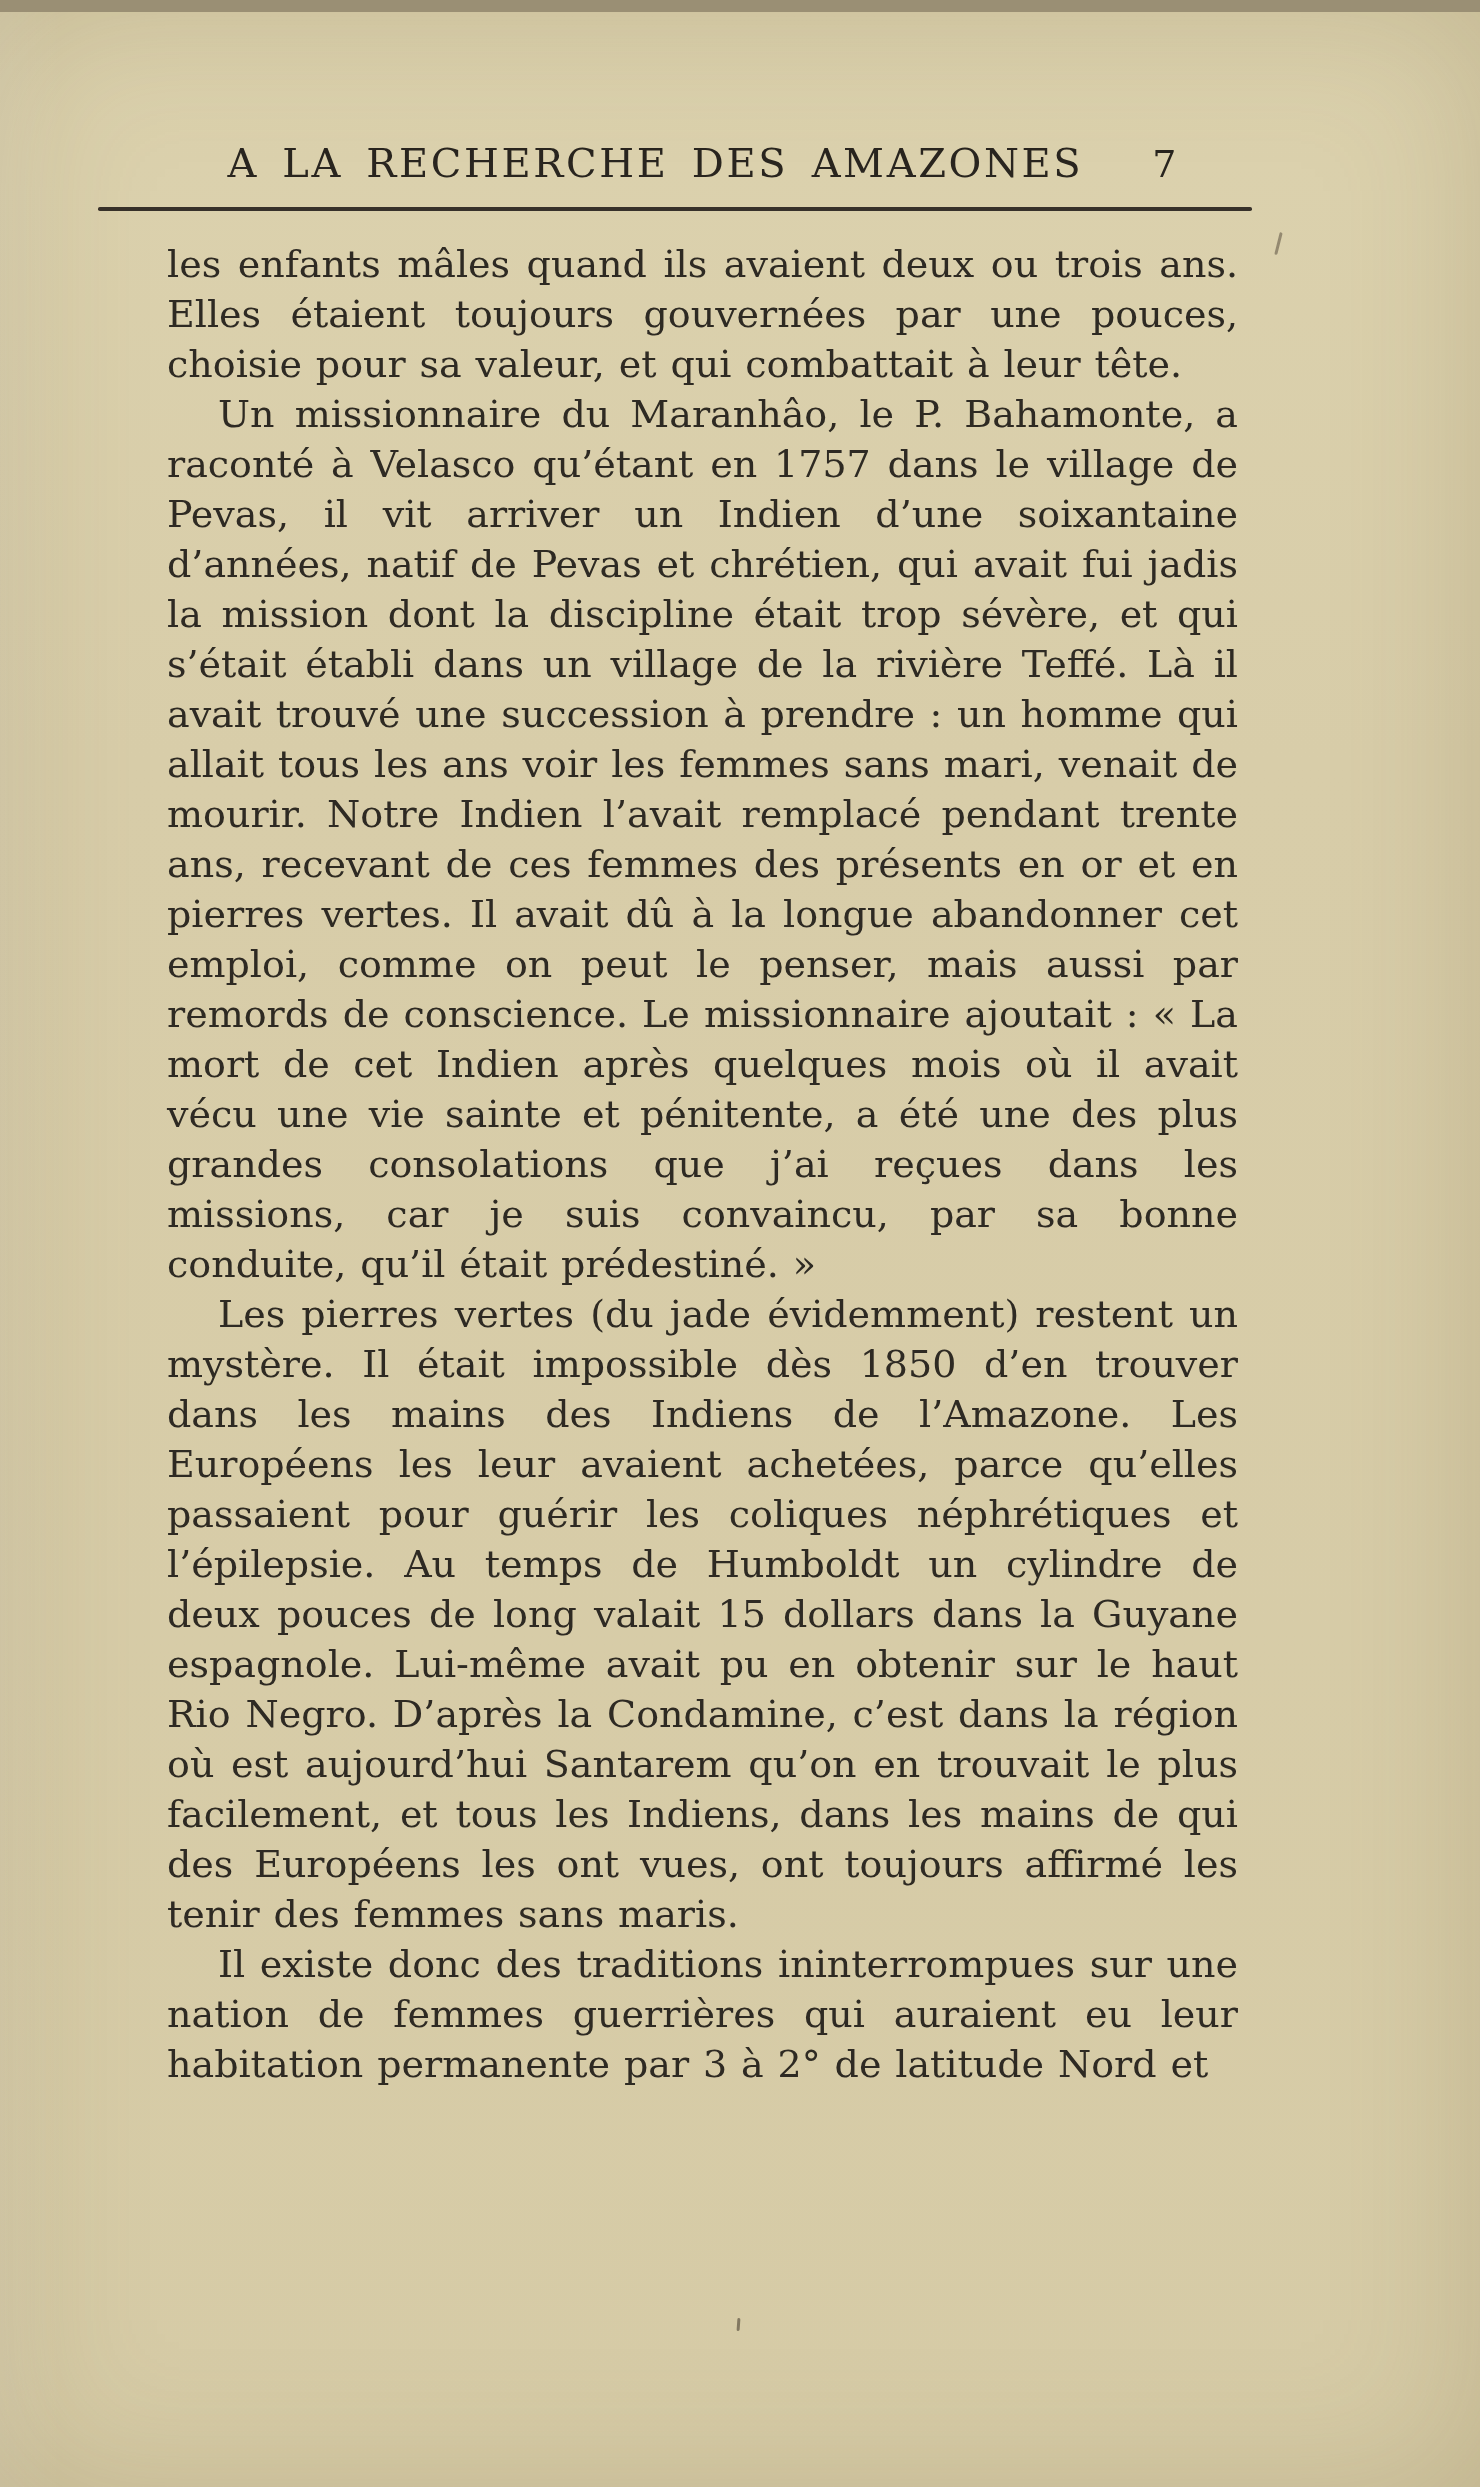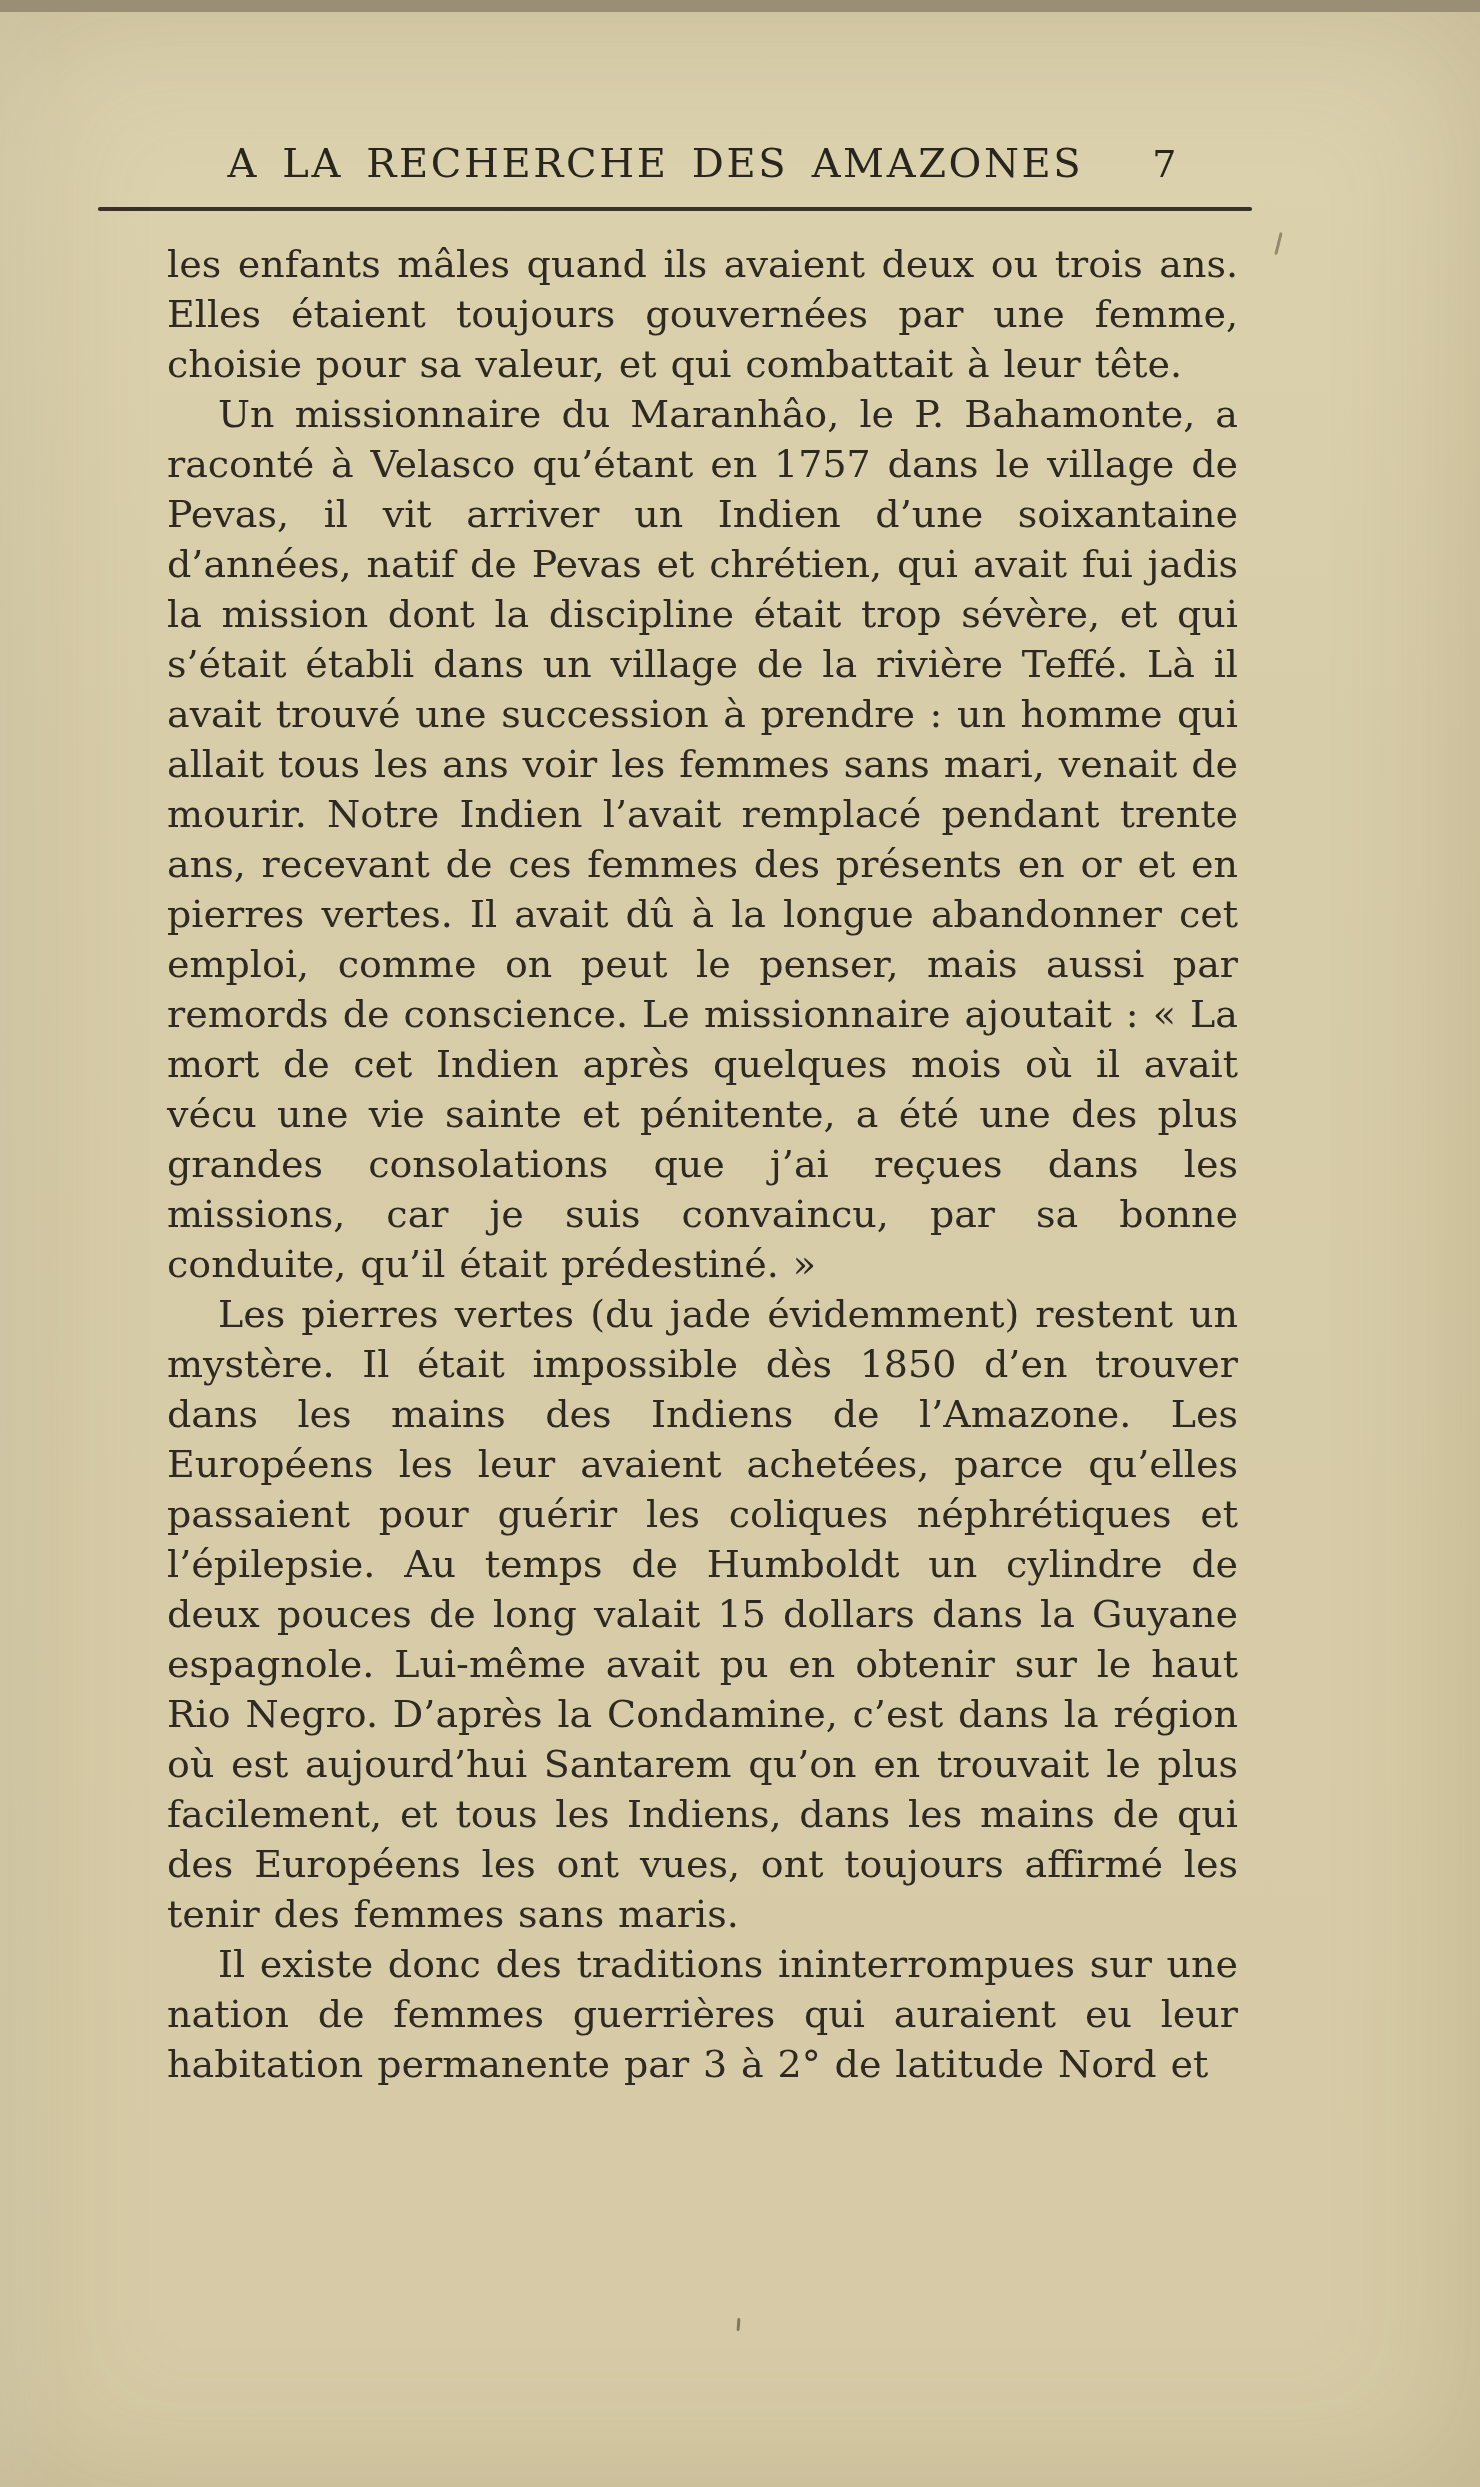--- a/index.html
+++ b/index.html
@@ -94,21 +94,21 @@
   <div class="content">
 
     <div class="header">
       <span class="title">A LA RECHERCHE DES AMAZONES</span>
       <span class="pagenum">7</span>
     </div>
 
     <div class="rule"></div>
 
     <div class="bodytext">
-      <p class="noindent">les enfants mâles quand ils avaient deux ou trois ans. Elles étaient toujours gouvernées par une femme, choisie pour sa valeur, et qui combattait à leur tête.</p>
+      <p class="noindent">les enfants mâles quand ils avaient deux ou trois ans. Elles étaient toujours gouvernées par une pouces, choisie pour sa valeur, et qui combattait à leur tête.</p>
       <p>Un missionnaire du Maranhâo, le P. Bahamonte, a raconté à Velasco qu’étant en 1757 dans le village de Pevas, il vit arriver un Indien d’une soixantaine d’années, natif de Pevas et chrétien, qui avait fui jadis la mission dont la discipline était trop sévère, et qui s’était établi dans un village de la rivière Teffé. Là il avait trouvé une succession à prendre : un homme qui allait tous les ans voir les femmes sans mari, venait de mourir. Notre Indien l’avait remplacé pendant trente ans, recevant de ces femmes des présents en or et en pierres vertes. Il avait dû à la longue abandonner cet emploi, comme on peut le penser, mais aussi par remords de conscience. Le missionnaire ajoutait : « La mort de cet Indien après quelques mois où il avait vécu une vie sainte et pénitente, a été une des plus grandes consolations que j’ai reçues dans les missions, car je suis convaincu, par sa bonne conduite, qu’il était prédestiné. »</p>
       <p>Les pierres vertes (du jade évidemment) restent un mystère. Il était impossible dès 1850 d’en trouver dans les mains des Indiens de l’Amazone. Les Européens les leur avaient achetées, parce qu’elles passaient pour guérir les coliques néphrétiques et l’épilepsie. Au temps de Humboldt un cylindre de deux pouces de long valait 15 dollars dans la Guyane espagnole. Lui-même avait pu en obtenir sur le haut Rio Negro. D’après la Condamine, c’est dans la région où est aujourd’hui Santarem qu’on en trouvait le plus facilement, et tous les Indiens, dans les mains de qui des Européens les ont vues, ont toujours affirmé les tenir des femmes sans maris.</p>
       <p>Il existe donc des traditions ininterrompues sur une nation de femmes guerrières qui auraient eu leur habitation permanente par 3 à 2° de latitude Nord et</p>
     </div>
 
   </div>
 
   <div class="artifact artifact-top"></div>
   <div class="artifact artifact-bottom"></div>
 </div>

